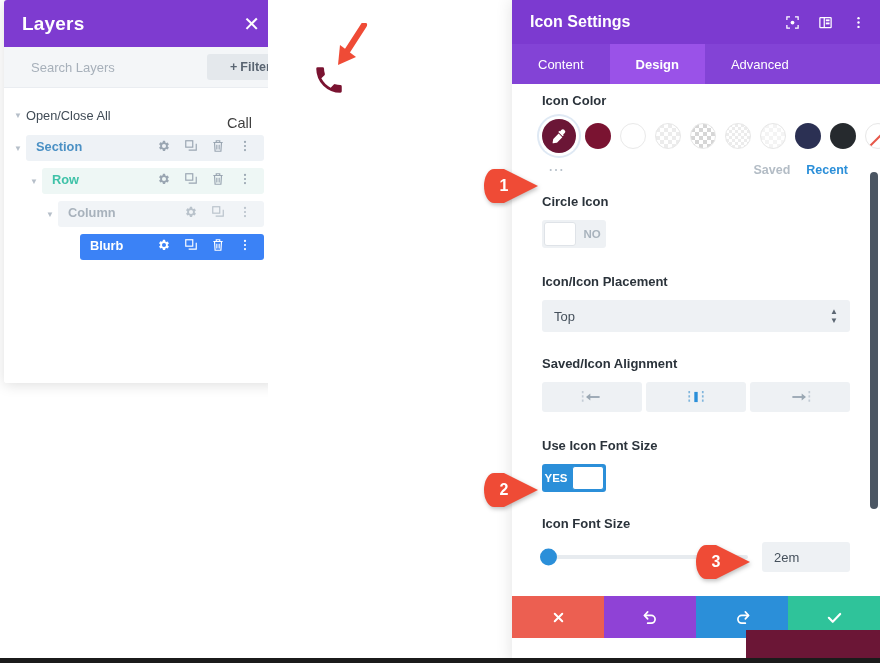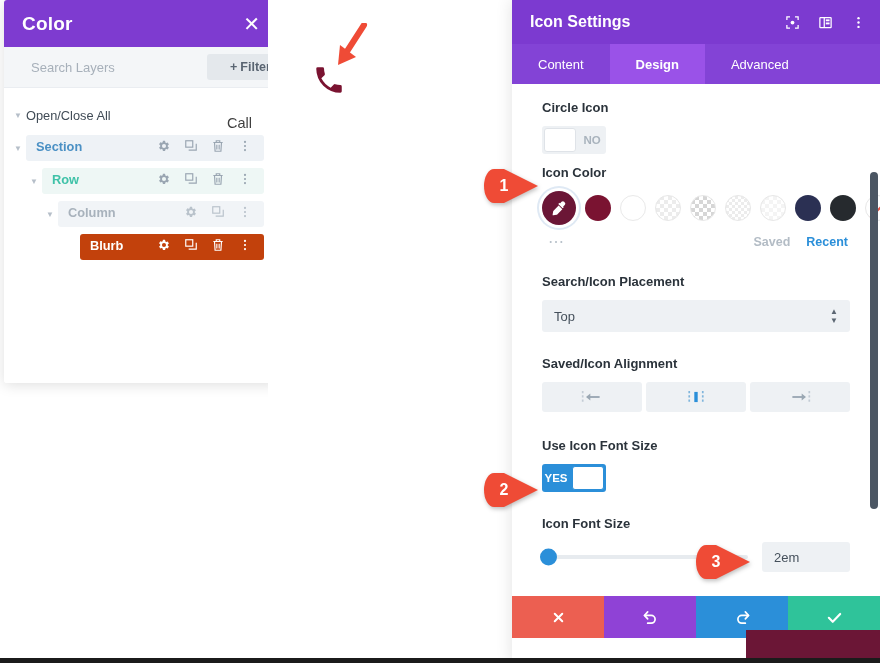--- a/index.html
+++ b/index.html
@@ -62,21 +62,21 @@
   .layer-pill .name { flex: 1; font-size: 12.8px; font-weight: bold; }
   .layer-pill .acts { display: flex; align-items: center; gap: 13px; padding-right: 4px; }
   .layer-pill .acts span { cursor: pointer; display: inline-flex; }
 
   .pill-section { background: #eef2f6; }
   .pill-section .name { color: #4a90c4; }
   .pill-row { background: #eef7f5; }
   .pill-row .name { color: #3fc2a8; }
   .pill-column { background: #f1f4f7; }
   .pill-column .name { color: #a8b2bc; }
-  .pill-blurb { background: #c2410c; }
+  .pill-blurb { background: #3b82f6; }
   .pill-blurb .name { color: #ffffff; }
 
   .ico { width: 14px; height: 14px; display: block; }
 
   
   #canvas-area { position: absolute; left: 268px; top: 0; width: 232px; height: 663px; background: #fff; }
   #phone-glyph { position: absolute; left: 44px; top: 63px; }
   #arrow-pointer { position: absolute; left: 62px; top: 23px; }
   #call-label {
     position: absolute; left: -196px; top: 115px; width: 180px; text-align: right;
@@ -239,21 +239,21 @@
   #badge-2 { left: 484px; top: 473px; }
   #badge-3 { left: 696px; top: 545px; }
 </style>
 </head>
 <body>
 
 <div id="root">
 
   <div id="layers-panel">
     <div id="layers-header">
-      <div id="layers-title">Color</div>
+      <div id="layers-title">Layers</div>
       <div id="layers-close">✕</div>
     </div>
 
     <div id="layers-searchbar">
       <input id="search-input" type="text" placeholder="Search Layers" style="">
       <div id="filter-btn">
         <span class="plus">+</span><span>Filter</span>
       </div>
     </div>
 
@@ -436,28 +436,20 @@
     <div id="settings-tabs">
       <div class="tab">Content</div>
       <div class="tab active">Design</div>
       <div class="tab">Advanced</div>
     </div>
 
     <div id="settings-scroll">
       <div id="settings-content">
 
 
-        <div class="field" style="margin-top:16px;">
-          <div class="field-label">Circle Icon</div>
-          <div class="toggle">
-            <div class="knob"></div>
-            <div class="txt">NO</div>
-          </div>
-        </div>
-
         <div class="field" style="margin-top:9px;">
           <div class="field-label">Icon Color</div>
           <div id="swatch-row">
             <div class="swatch selected" style="background:#6b1636;">
               <svg width="17" height="17" viewBox="0 0 24 24" fill="#ffffff">
                 <path d="M18.6 2.6a2.6 2.6 0 0 0-3.7 0l-2.2 2.2-.8-.8-1.6 1.6 6.1 6.1 1.6-1.6-.8-.8 2.2-2.2a2.6 2.6 0 0 0 0-3.7zM10.8 7.9 3.6 15.1a2 2 0 0 0-.55 1.05L2.3 20.4a1 1 0 0 0 1.2 1.2l4.25-.75a2 2 0 0 0 1.05-.55l7.2-7.2z"></path>
               </svg>
             </div>
             <div class="swatch" style="background:#7a1331;"></div>
             <div class="swatch" style="background:#ffffff; border:1px solid #e9e9e9;"></div>
@@ -471,22 +463,30 @@
           </div>
           <div id="swatch-footer">
             <div id="swatch-more">⋯</div>
             <div id="swatch-tabs">
               <span class="st inactive">Saved</span>
               <span class="st active">Recent</span>
             </div>
           </div>
         </div>
 
+        <div class="field" style="margin-top:16px;">
+          <div class="field-label">Circle Icon</div>
+          <div class="toggle">
+            <div class="knob"></div>
+            <div class="txt">NO</div>
+          </div>
+        </div>
+
         <div class="field" style="margin-top:24px;">
-          <div class="field-label">Search/Icon Placement</div>
+          <div class="field-label">Icon/Icon Placement</div>
           <div class="select-box">
             <span>Top</span>
             <span class="select-arrows">
                 <span>▲</span>
                 <span>▼</span>
               </span>
           </div>
         </div>
 
         <div class="field" style="margin-top:24px;">

